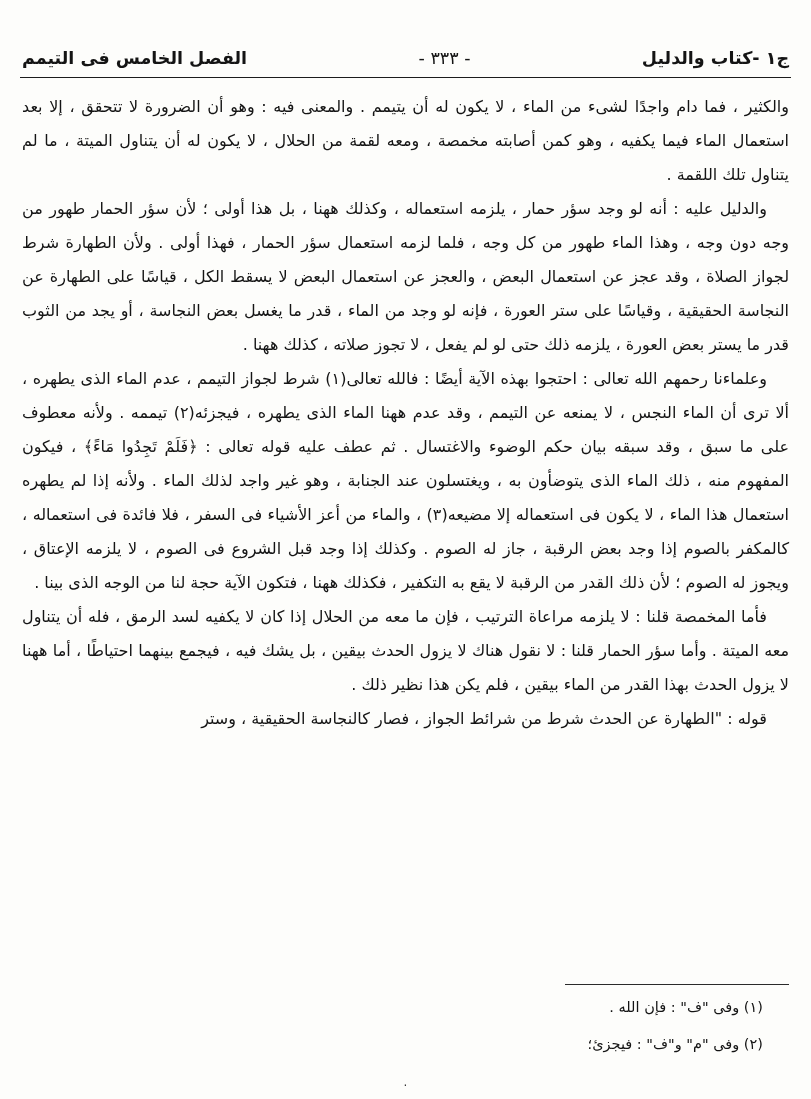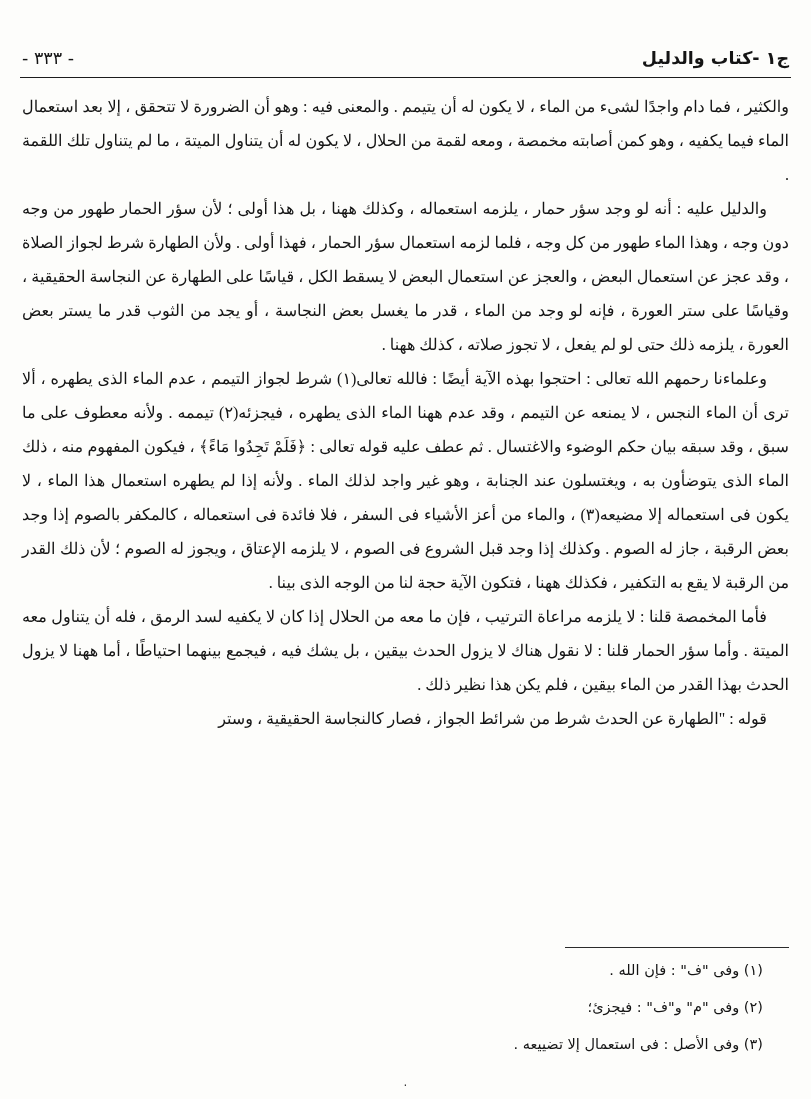--- a/index.html
+++ b/index.html
@@ -33,21 +33,20 @@
     border-top: 1.6px solid #1c1c1c;
   }
 
   .page-body {
     padding: 12px 22px 0 22px;
     font-size: 16px;
     line-height: 34px;
     text-align: justify;
     max-height: 852px;
     overflow: hidden;
-    font-family: Liberation Serif, serif;
   }
   .page-body p {
     margin: 0;
     text-indent: 22px;
   }
   .page-body p.cont {
     text-indent: 0;
   }
 
   .footnotes-block {
@@ -80,36 +79,36 @@
   }
 </style>
 </head>
 <body>
 
 <div class="page">
 
   <header class="page-header">
     <span class="hdr-right">ج١ -كتاب والدليل</span>
     <span class="hdr-center">- ٣٣٣ -</span>
+    <span class="hdr-left">الفصل الخامس فى التيمم</span>
   </header>
 
   <div class="header-rule"></div>
 
   <main class="page-body">
     <p class="cont">والكثير ، فما دام واجدًا لشىء من الماء ، لا يكون له أن يتيمم . والمعنى فيه : وهو أن الضرورة لا تتحقق ، إلا بعد استعمال الماء فيما يكفيه ، وهو كمن أصابته مخمصة ، ومعه لقمة من الحلال ، لا يكون له أن يتناول الميتة ، ما لم يتناول تلك اللقمة .</p>
     <p>والدليل عليه : أنه لو وجد سؤر حمار ، يلزمه استعماله ، وكذلك ههنا ، بل هذا أولى ؛ لأن سؤر الحمار طهور من وجه دون وجه ، وهذا الماء طهور من كل وجه ، فلما لزمه استعمال سؤر الحمار ، فهذا أولى . ولأن الطهارة شرط لجواز الصلاة ، وقد عجز عن استعمال البعض ، والعجز عن استعمال البعض لا يسقط الكل ، قياسًا على الطهارة عن النجاسة الحقيقية ، وقياسًا على ستر العورة ، فإنه لو وجد من الماء ، قدر ما يغسل بعض النجاسة ، أو يجد من الثوب قدر ما يستر بعض العورة ، يلزمه ذلك حتى لو لم يفعل ، لا تجوز صلاته ، كذلك ههنا .</p>
     <p>وعلماءنا رحمهم الله تعالى : احتجوا بهذه الآية أيضًا : فالله تعالى(١) شرط لجواز التيمم ، عدم الماء الذى يطهره ، ألا ترى أن الماء النجس ، لا يمنعه عن التيمم ، وقد عدم ههنا الماء الذى يطهره ، فيجزئه(٢) تيممه . ولأنه معطوف على ما سبق ، وقد سبقه بيان حكم الوضوء والاغتسال . ثم عطف عليه قوله تعالى : ﴿فَلَمْ تَجِدُوا مَاءً﴾ ، فيكون المفهوم منه ، ذلك الماء الذى يتوضأون به ، ويغتسلون عند الجنابة ، وهو غير واجد لذلك الماء . ولأنه إذا لم يطهره استعمال هذا الماء ، لا يكون فى استعماله إلا مضيعه(٣) ، والماء من أعز الأشياء فى السفر ، فلا فائدة فى استعماله ، كالمكفر بالصوم إذا وجد بعض الرقبة ، جاز له الصوم . وكذلك إذا وجد قبل الشروع فى الصوم ، لا يلزمه الإعتاق ، ويجوز له الصوم ؛ لأن ذلك القدر من الرقبة لا يقع به التكفير ، فكذلك ههنا ، فتكون الآية حجة لنا من الوجه الذى بينا .</p>
     <p>فأما المخمصة قلنا : لا يلزمه مراعاة الترتيب ، فإن ما معه من الحلال إذا كان لا يكفيه لسد الرمق ، فله أن يتناول معه الميتة . وأما سؤر الحمار قلنا : لا نقول هناك لا يزول الحدث بيقين ، بل يشك فيه ، فيجمع بينهما احتياطًا ، أما ههنا لا يزول الحدث بهذا القدر من الماء بيقين ، فلم يكن هذا نظير ذلك .</p>
     <p>قوله : "الطهارة عن الحدث شرط من شرائط الجواز ، فصار كالنجاسة الحقيقية ، وستر</p>
   </main>
 
   <section class="footnotes-block">
     <div class="footnote-rule"></div>
     <div class="footnotes-list">
       <p>(١) وفى "ف" : فإن الله .</p>
       <p>(٢) وفى "م" و"ف" : فيجزئ؛</p>
-      <p>(٣) وفى الأصل : فى استعمال إلا تضييعه .</p>
     </div>
   </section>
 
   <div class="bottom-mark">.</div>
 
 </div>
 
 </body></html>

